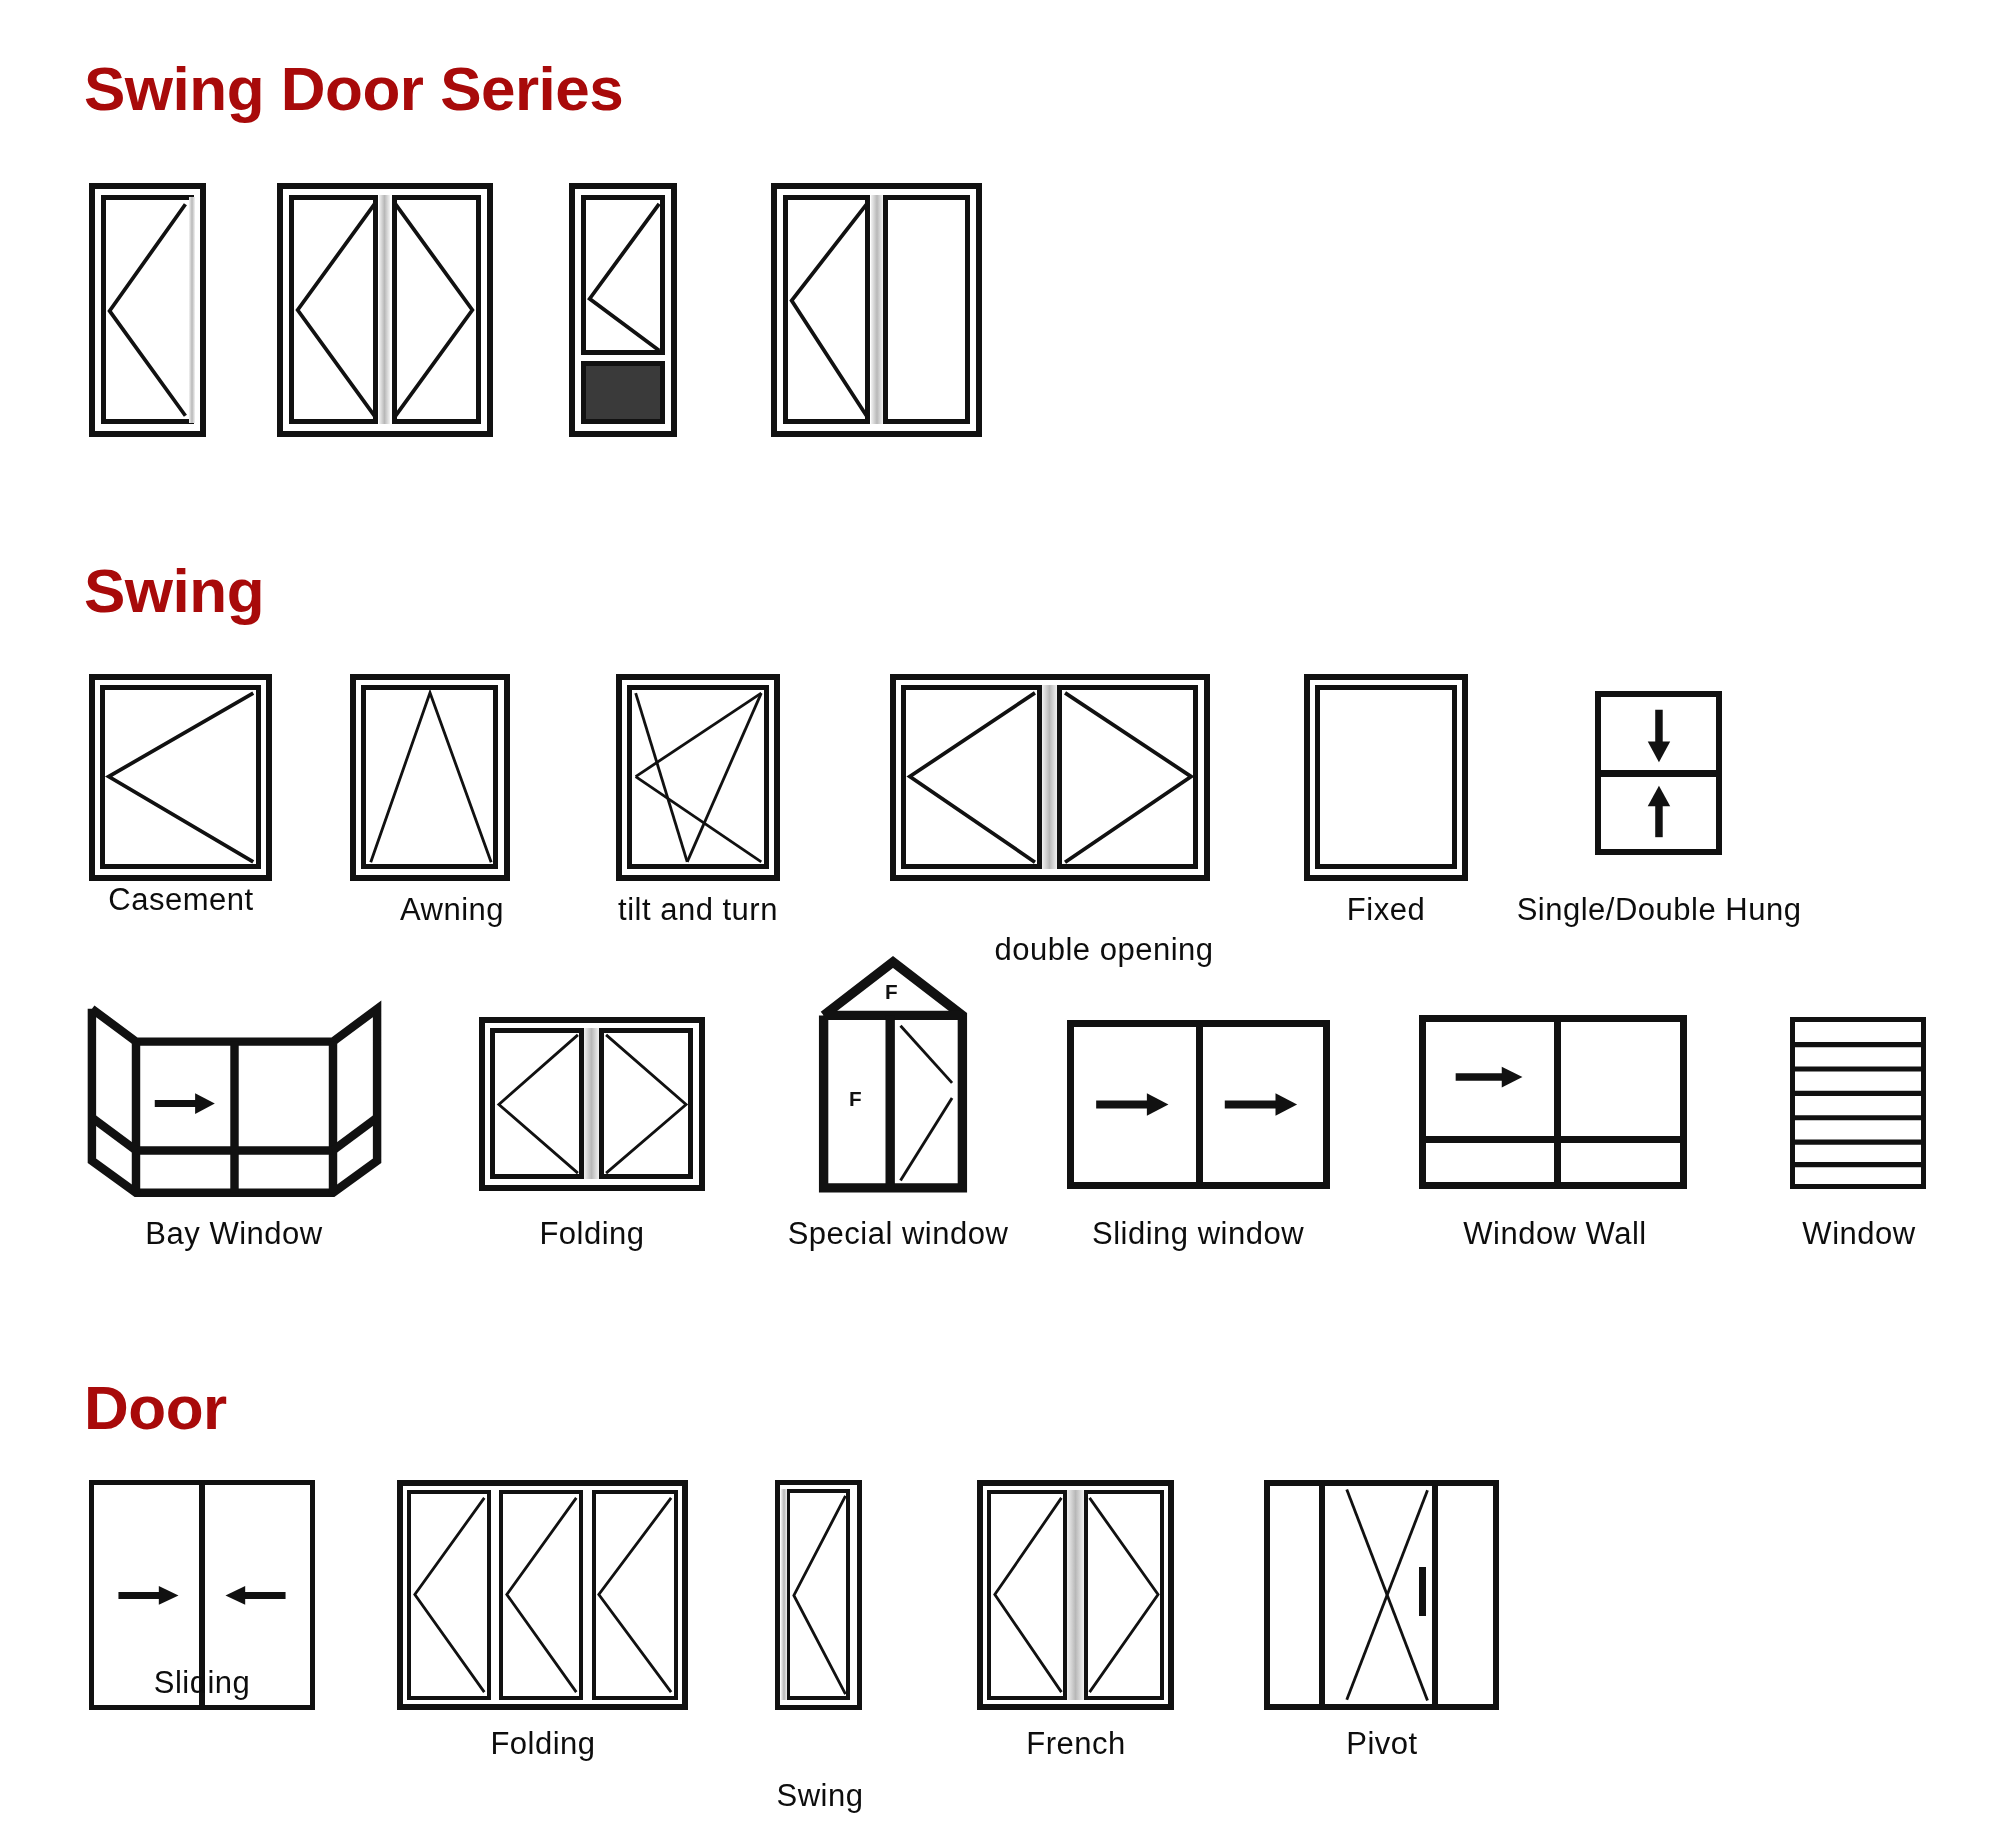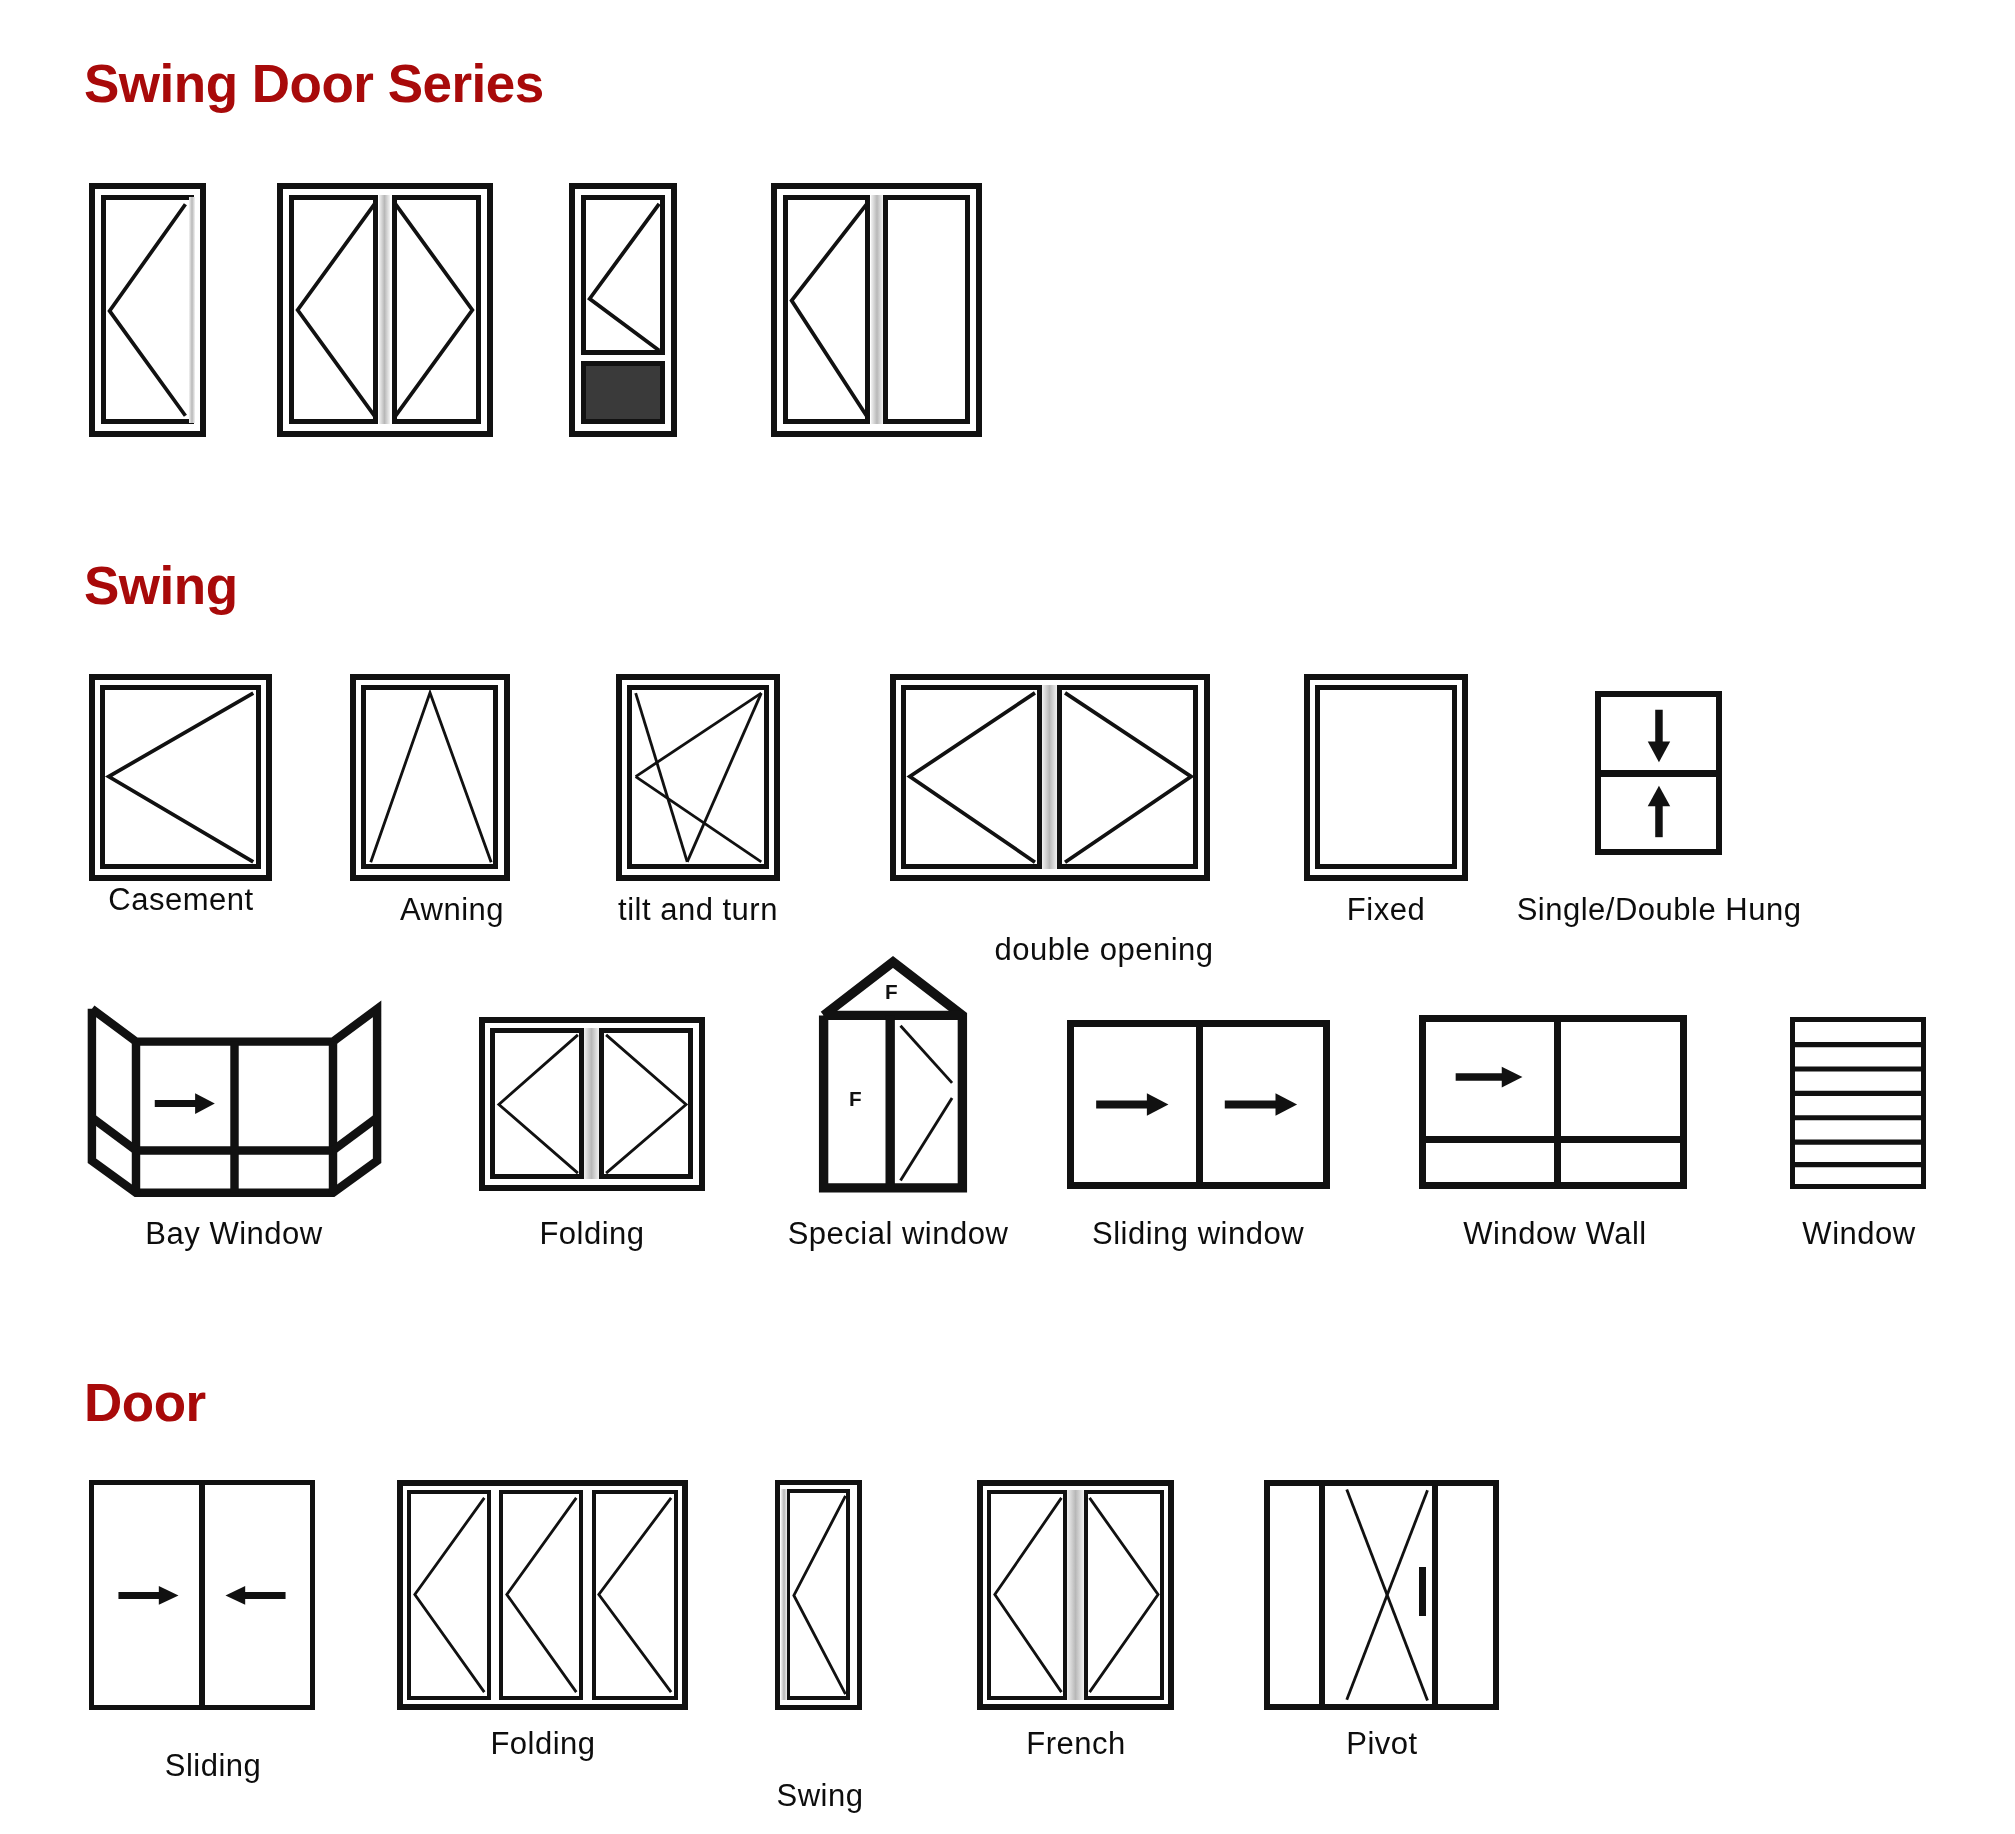--- a/index.html
+++ b/index.html
@@ -6,21 +6,21 @@
   body{
     width:2015px;height:1835px;
     font-family:"Liberation Sans", sans-serif;
     color:#111;
     overflow:hidden;
     position:relative;
   }
   .section-title{
     font-weight:bold;
     color:#A80A0A;
-    font-size:53px;
+    font-size:62px;
     letter-spacing:-0.5px;
     position:absolute;
     white-space:nowrap;
   }
   .cell{position:absolute;}
   .caption{
     position:absolute;
     text-align:center;
     font-size:31px;
     color:#0d0d0d;
@@ -243,21 +243,21 @@
 <div class="cell" style="left:89px;top:1480px;width:226px;height:230px;">
   <div class="frm" style="left:0;top:0;width:226px;height:230px;border-width:5.6px;"></div>
   <div class="mull" style="left:110px;top:0;width:5.6px;height:230px;"></div>
   <svg width="226" height="230" style="left:0;top:0;" viewBox="0 0 480 490">
     <line x1="62" y1="246" x2="158" y2="246" stroke="#111" stroke-width="15"></line>
     <polygon points="190,246 148,226 148,266" fill="#111"></polygon>
     <line x1="418" y1="246" x2="322" y2="246" stroke="#111" stroke-width="15"></line>
     <polygon points="290,246 332,226 332,266" fill="#111"></polygon>
   </svg>
 </div>
-<div class="caption" style="left:202px;top:1748px;margin-left:11px;">Sliding</div>
+<div class="caption" style="left:202px;top:1665px;">Sliding</div>
 
 <div class="cell" style="left:397px;top:1480px;width:291px;height:230px;">
   <div class="frm" style="left:0;top:0;width:291px;height:230px;"></div>
   <div class="thin" style="left:10.3px;top:10.3px;width:84px;height:210px;"></div>
   <div class="thin" style="left:102px;top:10.3px;width:84px;height:210px;"></div>
   <div class="thin" style="left:195px;top:10.3px;width:86px;height:210px;"></div>
   <svg width="291" height="230" style="left:0;top:0;" viewBox="0 0 620 490">
     <polyline class="ln-thin" points="186,38 38,244 186,452"></polyline>
     <polyline class="ln-thin" points="382,38 234,244 382,452"></polyline>
     <polyline class="ln-thin" points="584,38 430,244 584,452"></polyline>

